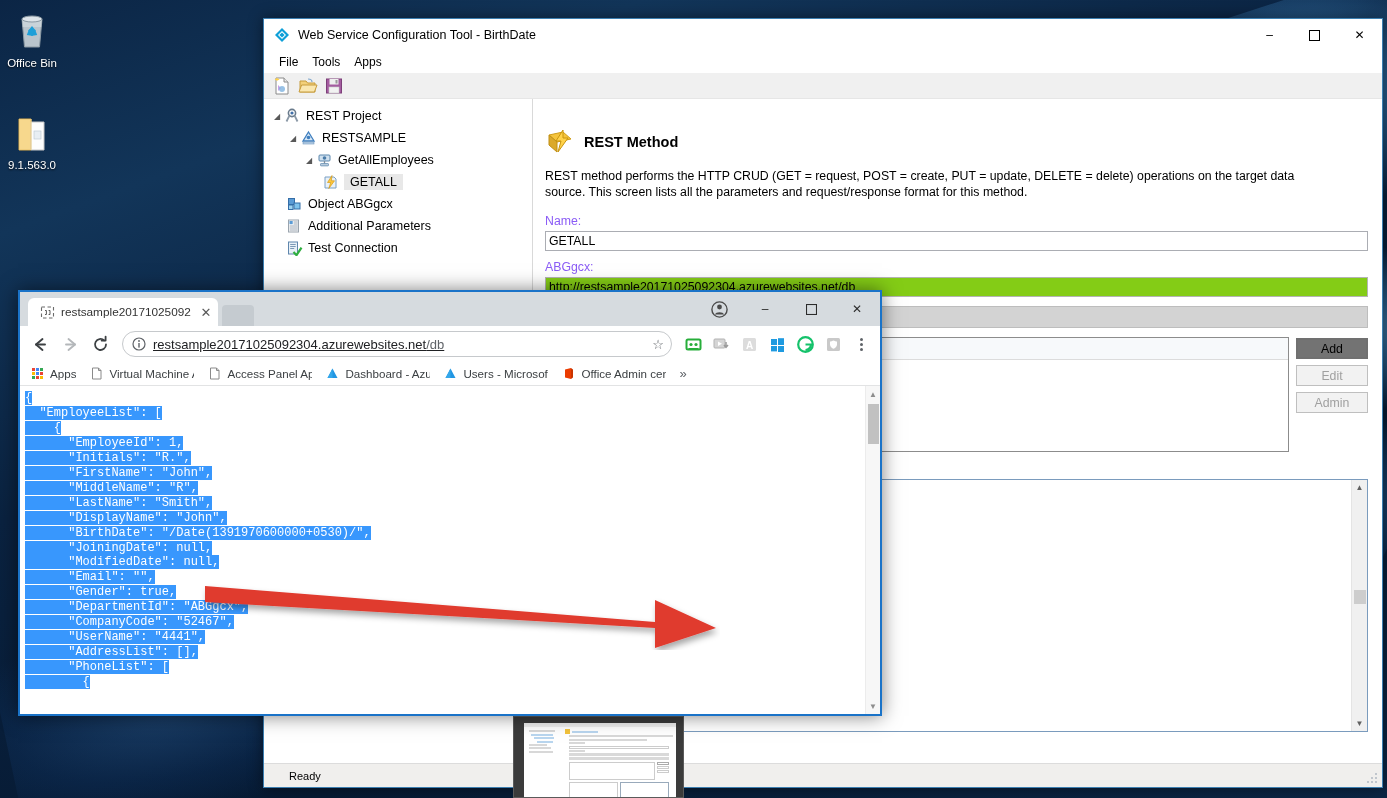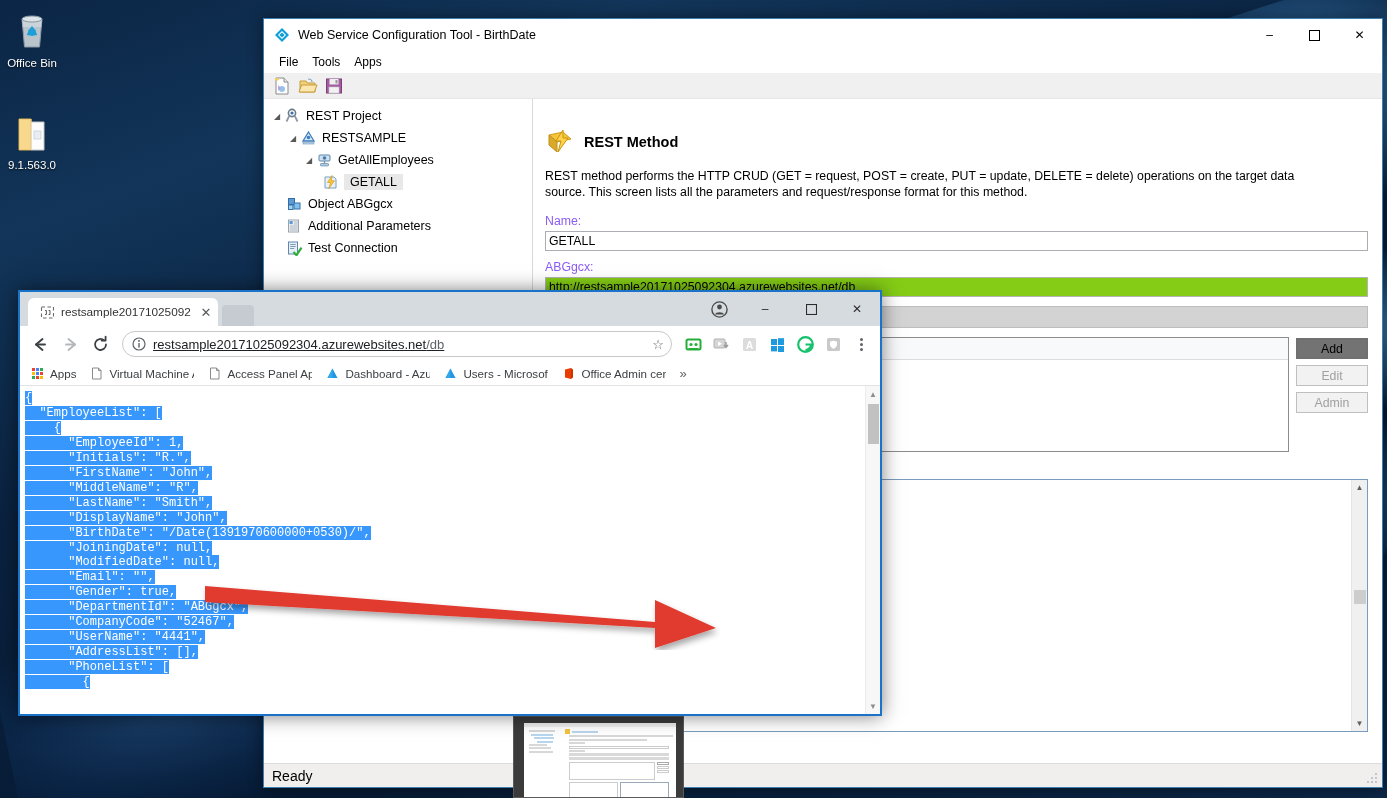--- a/index.html
+++ b/index.html
@@ -138,21 +138,21 @@
   .vscroll {
     width: 16px; flex: 0 0 16px; background: #f0f0f0; border-left: 1px solid #e4e4e4;
     display: flex; flex-direction: column; justify-content: space-between; align-items: center;
     font-size: 8px; color: #606060;
   }
   .vscroll .arrow { height: 15px; display: flex; align-items: center; }
   .vscroll .thumb { width: 12px; height: 14px; background: #cdcdcd; margin-bottom: 18px; }
 
   .app-status {
     height: 24px; flex: 0 0 24px; background: #f0efed; border-top: 1px solid #dcdcdc;
-    display: flex; align-items: center; padding-left: 8px; font-size: 14px; color: #000;
+    display: flex; align-items: center; padding-left: 25px; font-size: 11px; color: #000;
     position: relative;
   }
   .grip { position: absolute; right: 3px; bottom: 2px; width: 14px; height: 14px; opacity: .55; }
 
   
   #browser-window {
     position: absolute; left: 18px; top: 290px; width: 864px; height: 426px;
     background: #fff; border: 2px solid #1a73c8; box-shadow: 0 0 18px rgba(0,0,0,0.5);
     display: flex; flex-direction: column;
   }

